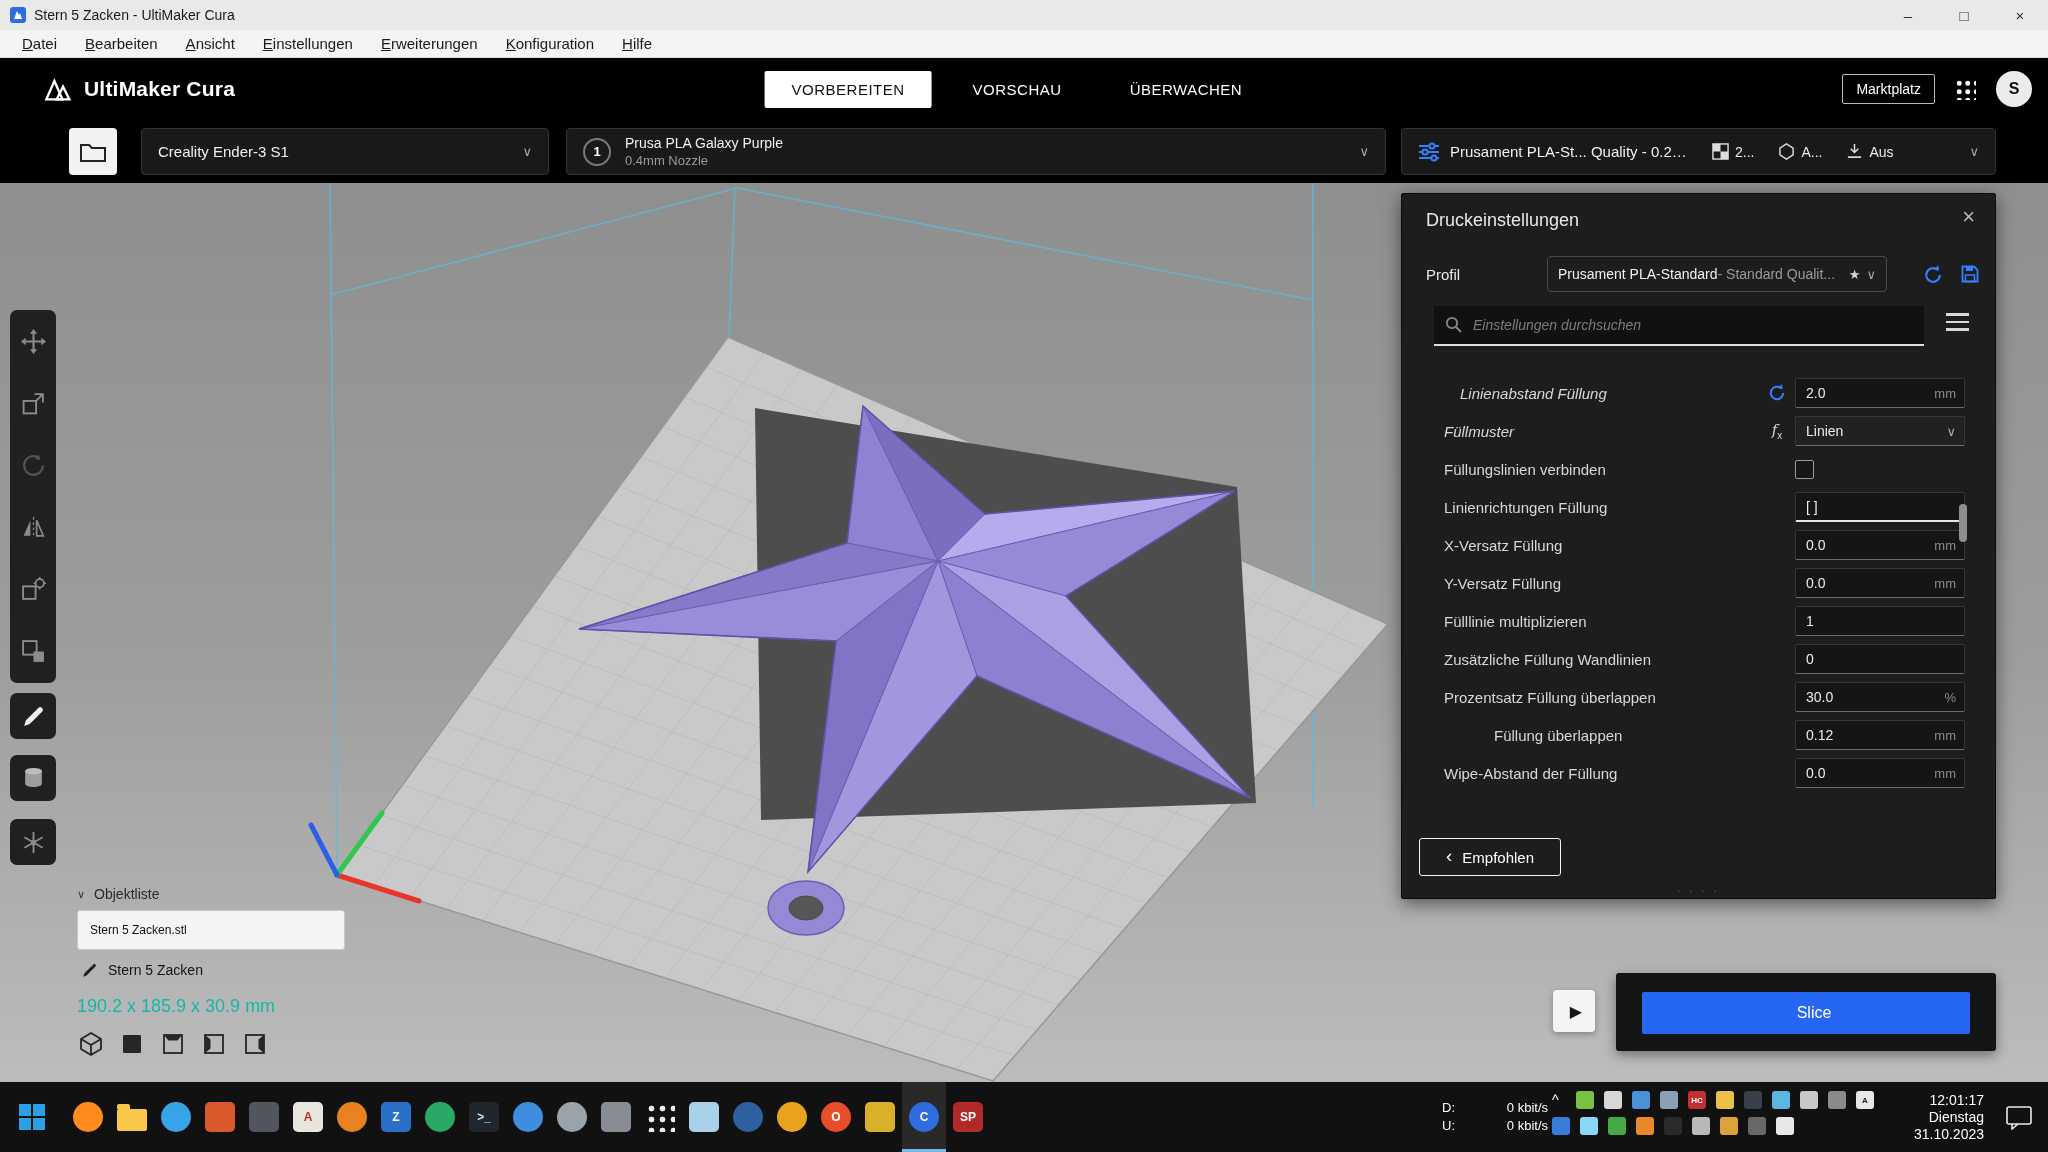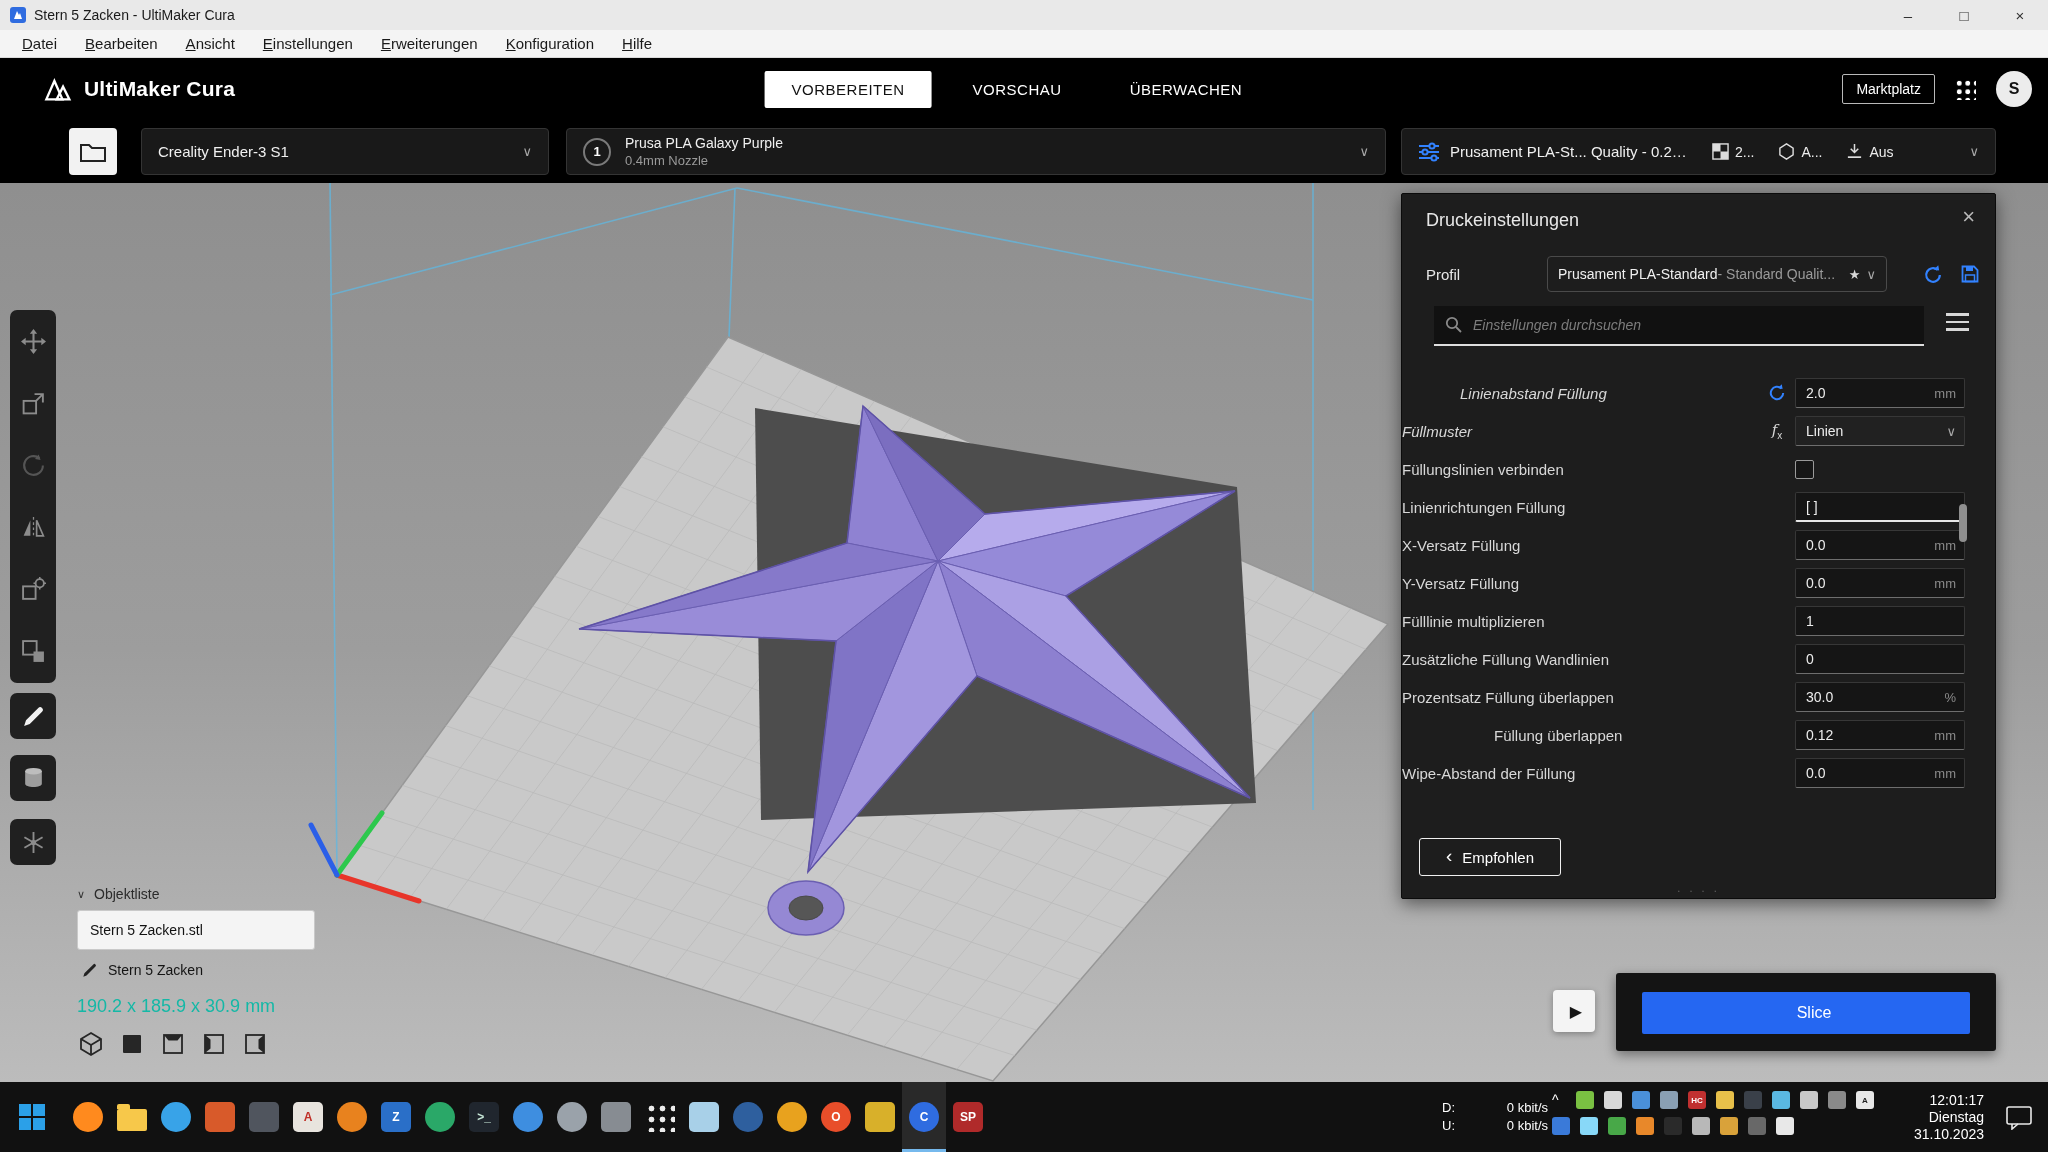--- a/index.html
+++ b/index.html
@@ -67,23 +67,23 @@
   .tool-btn { position:absolute; left:10px; width:46px; height:46px; background:#202020; border-radius:7px;
     display:flex; align-items:center; justify-content:center; z-index:10; }
   .tool { width:46px; height:46px; display:flex; align-items:center; justify-content:center; color:#8c8c8c; }
   .tool.disabled { color:#555; }
   .tool.white { color:#f2f2f2; }
   .tool.light { color:#bdbdbd; }
 
   
   #objlist-header { position:absolute; left:77px; top:886px; display:flex; align-items:center; gap:9px;
     z-index:10; color:#2b2b2b; font-size:14px; }
-  #objlist-box { position:absolute; left:77px; top:910px; width:238px; height:40px; background:#f4f4f4;
+  #objlist-box { position:absolute; left:77px; top:910px; width:268px; height:40px; background:#f4f4f4;
     border:1px solid #c9c9c9; border-radius:3px; display:flex; align-items:center; padding-left:12px;
-    font-size:14px; color:#111; z-index:10; }
+    font-size:12px; color:#111; z-index:10; }
   #objname-row { position:absolute; left:82px; top:962px; display:flex; align-items:center; gap:10px;
     font-size:14px; color:#141414; z-index:10; }
   #objdims { position:absolute; left:77px; top:996px; font-size:18px; color:#14b8a6; z-index:10; }
   #view-presets { position:absolute; left:77px; top:1030px; display:flex; gap:13px; z-index:10; }
   .vp-ico { width:28px; height:28px; display:flex; align-items:center; justify-content:center; color:#262626; }
 
   
   #settings-panel { position:absolute; left:1401px; top:193px; width:595px; height:706px; background:#1d1d1d;
     border:1px solid #0b0b0b; border-radius:2px; box-shadow:0 5px 18px rgba(0,0,0,.5); z-index:20;
     color:#e8e8e8; }
@@ -101,21 +101,21 @@
   #search-box { position:absolute; left:32px; top:112px; width:490px; height:40px; background:#111;
     border-bottom:2px solid #dedede; display:flex; align-items:center; padding:0 10px; gap:9px; }
   #search-box input { flex:1; background:transparent; border:none; outline:none; color:#e8e8e8;
     font-size:14px; font-family:inherit; }
   #search-box input::placeholder { color:#7d7d7d; font-style:italic; }
   #hamburger { position:absolute; left:544px; top:119px; display:flex; flex-direction:column; gap:5px; }
   #hamburger i { display:block; width:23px; height:2.5px; background:#d8d8d8; }
   #settings-rows { position:absolute; left:0; top:180px; width:595px; }
   .setting-row { display:flex; align-items:center; height:38px; }
   .sr-label { flex:1; font-size:15px; color:#d8d8d8; white-space:nowrap; overflow:hidden; }
-  .ind0 { } .ind1 { padding-left:58px; } .ind2 { padding-left:92px; }
+  .ind0 { padding-left:42px; } .ind1 { padding-left:58px; } .ind2 { padding-left:92px; }
   .it { font-style:italic; }
   .sr-lead { width:36px; display:flex; justify-content:center; }
   .sr-ctrl { width:170px; margin-right:32px; display:flex; }
   .sr-input,.sr-select { width:170px; height:30px; background:#151515; border:1px solid #373737;
     border-bottom-color:#6e6e6e; border-radius:2px; display:flex; align-items:center;
     padding:0 8px 0 10px; font-size:14px; color:#ececec; }
   .sr-input .unit { margin-left:auto; color:#8a8a8a; font-size:13px; }
   .sr-input.focused { border-bottom:2px solid #e8e8e8; }
   .sr-select { background:#212121; }
   .sr-select .chev { padding-left:0; }

